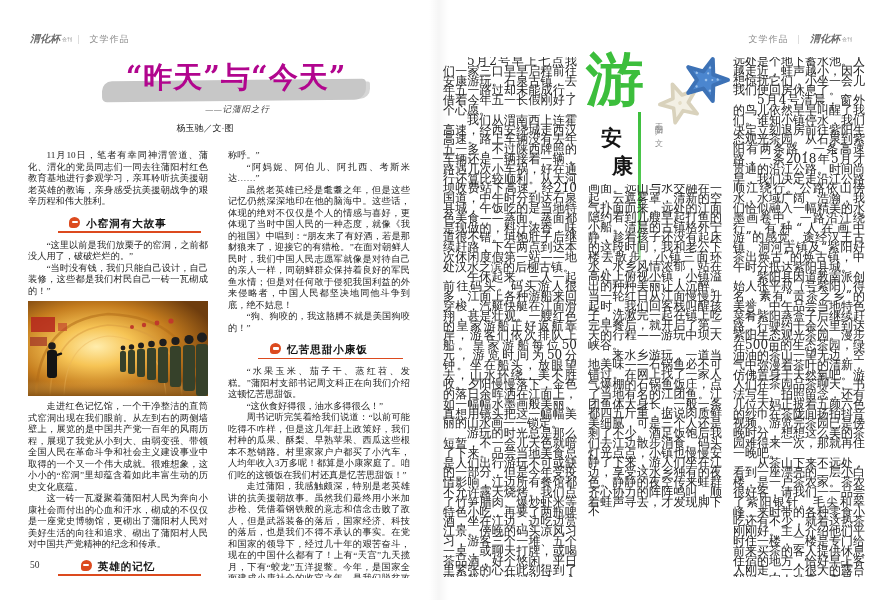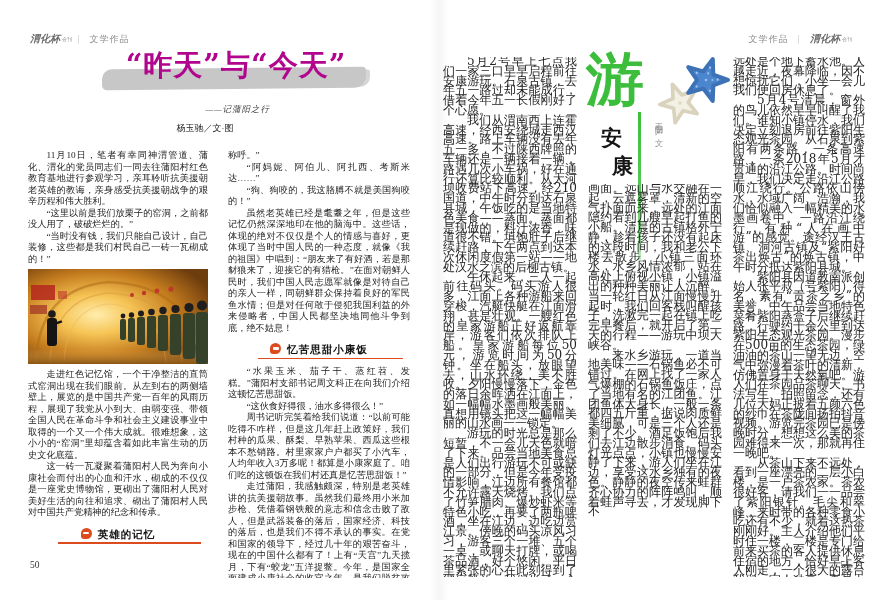--- a/index.html
+++ b/index.html
@@ -16,21 +16,21 @@
   }
   
   .hdr{position:absolute;top:32px;font-size:9px;color:#8a8a8a;letter-spacing:1px;white-space:nowrap;}
   .hdr-l{left:30px;}
   .hdr-r{right:30px;text-align:right;}
   .brand{font-family:Liberation Mono, monospace;font-style:italic;font-weight:bold;font-size:10px;color:#6b6b6b;letter-spacing:0;}
   .brand-sub{display:inline-block;font-size:5px;line-height:5px;color:#8a8a8a;width:6px;vertical-align:1px;
     word-break:break-all;letter-spacing:0;margin-left:2px;}
   .hdr-div{color:#c0c0c0;margin:0 6px;font-size:10px;}
   
-  .l-title-wrap{position:absolute;left:100px;top:48px;width:272px;text-align:center;}
+  .l-title-wrap{position:absolute;left:100px;top:60px;width:272px;text-align:center;}
   .l-title-stroke{
     position:absolute;left:2px;top:20px;width:264px;height:21px;
     background:#c7c7c7;border-radius:10px 4px 12px 5px;transform:rotate(-.6deg);
     box-shadow:6px 1px 0 -2px #d6d6d6;
   }
   .l-title{
     position:relative;margin:0;font-size:29px;line-height:34px;font-weight:bold;
     font-family:"DejaVu Serif","Liberation Serif",serif;
     letter-spacing:1px;white-space:nowrap;
   }
@@ -106,20 +106,21 @@
 
 <div class="l-title-wrap">
   <div class="l-title-stroke"></div>
   <h1 class="l-title" style="color:#b1058e">“昨天”与“今天”</h1>
 </div>
 <div class="l-subtitle" style="position:absolute;left:130px;top:104px;width:140px;text-align:right;font-size:8.5px;font-style:italic;color:#444;">——记蒲阳之行</div>
 <div class="l-author" style="position:absolute;left:155px;top:122px;width:100px;text-align:center;font-size:9px;">杨玉驰／文·图</div>
 
 <div class="col lcol lcol1">
   <p>11月10日，笔者有幸同神渭管道、蒲化、渭化的党员同志们一同去往蒲阳村红色教育基地进行参观学习，亲耳聆听抗美援朝老英雄的教诲，亲身感受抗美援朝战争的艰辛历程和伟大胜利。</p>
+  <div class="sec-head"><span class="sec-icon"></span><span>小窑洞有大故事</span></div>
   <p>“这里以前是我们放栗子的窑洞，之前都没人用了，破破烂烂的。”</p>
   <p>“当时没有钱，我们只能自己设计，自己装修，这些都是我们村民自己一砖一瓦砌成的！”</p>
   <svg class="photo" viewBox="0 0 180 95" aria-hidden="true">
     <defs>
       <radialGradient id="glow" cx="38%" cy="48%" r="68%">
         <stop offset="0%" stop-color="#ffedad"></stop>
         <stop offset="30%" stop-color="#f6c455"></stop>
         <stop offset="65%" stop-color="#c47c1e"></stop>
         <stop offset="100%" stop-color="#6e3d0e"></stop>
       </radialGradient>
@@ -170,22 +171,22 @@
   </svg>
   <p>走进红色记忆馆，一个干净整洁的直筒式窑洞出现在我们眼前。从左到右的两侧墙壁上，展览的是中国共产党一百年的风雨历程，展现了我党从小到大、由弱变强、带领全国人民在革命斗争和社会主义建设事业中取得的一个又一个伟大成就。很难想象，这小小的“窑洞”里却蕴含着如此丰富生动的历史文化底蕴。</p>
   <p>这一砖一瓦凝聚着蒲阳村人民为奔向小康社会而付出的心血和汗水，砌成的不仅仅是一座党史博物馆，更砌出了蒲阳村人民对美好生活的向往和追求、砌出了蒲阳村人民对中国共产党精神的纪念和传承。</p>
   <div class="sec-head"><span class="sec-icon"></span><span>英雄的记忆</span></div>
 
 </div>
 
 <div class="col lcol lcol2">
   <p style="text-indent:0">称呼。”</p>
   <p>“阿妈妮、阿伯儿、阿扎西、考斯米达……”</p>
+  <p>虽然老英雄已经是耄耋之年，但是这些记忆仍然深深地印在他的脑海中。这些话，体现的绝对不仅仅是个人的情感与喜好，更体现了当时中国人民的一种态度，就像《我的祖国》中唱到：“朋友来了有好酒，若是那豺狼来了，迎接它的有猎枪。”在面对朝鲜人民时，我们中国人民志愿军就像是对待自己的亲人一样，同朝鲜群众保持着良好的军民鱼水情；但是对任何敢于侵犯我国利益的外来侵略者，中国人民都坚决地同他斗争到底，绝不姑息！</p>
   <p>“狗、狗咬的，我这胳膊不就是美国狗咬的！”</p>
-  <p>虽然老英雄已经是耄耋之年，但是这些记忆仍然深深地印在他的脑海中。这些话，体现的绝对不仅仅是个人的情感与喜好，更体现了当时中国人民的一种态度，就像《我的祖国》中唱到：“朋友来了有好酒，若是那豺狼来了，迎接它的有猎枪。”在面对朝鲜人民时，我们中国人民志愿军就像是对待自己的亲人一样，同朝鲜群众保持着良好的军民鱼水情；但是对任何敢于侵犯我国利益的外来侵略者，中国人民都坚决地同他斗争到底，绝不姑息！</p>
   <div class="sec-head"><span class="sec-icon"></span><span>忆苦思甜小康饭</span></div>
   <p>“水果玉米、茄子干、蒸红苕、发糕。”蒲阳村支部书记周文科正在向我们介绍这顿忆苦思甜饭。</p>
   <p>“这伙食好得很，油水多得很么！”</p>
   <p>周书记听完笑着给我们说道：“以前可能吃得不咋样，但是这几年赶上政策好，我们村种的瓜果、酥梨、早熟苹果、西瓜这些根本不愁销路。村里家家户户都买了小汽车，人均年收入3万多呢！都算是小康家庭了。咱们吃的这顿饭在我们村还真是忆苦思甜饭！”</p>
   <p>走过蒲阳，我感触颇深，特别是老英雄讲的抗美援朝故事。虽然我们最终用小米加步枪、凭借着钢铁般的意志和信念击败了敌人，但是武器装备的落后，国家经济、科技的落后，也是我们不得不承认的事实。在党和国家的领导下，经过几十年的艰苦奋斗，现在的中国什么都有了！上有“天宫”九天揽月，下有“蛟龙”五洋捉鳖。今年，是国家全面建成小康社会的收官之年，是我们脱贫攻坚战的决胜之年。全国人民上下一心，千千万万个“蒲阳村”正在建成。在建设社会主义现代化强国的道路上，在迈向中华民族伟大复兴的征程中，我们要跟紧党的步伐，一步一步地扎实向前！</p>
 </div>
 
 <div class="pagenum pn-l">50</div>
 
 <header class="hdr hdr-r">
@@ -227,21 +228,21 @@
   <p>我们从渭南西上连霍高速，经西安绕城走西汉高速。路上车辆没有去年五一多，不过陕西牌照的车辆还是一辆接着一辆，路遇几次小车祸，好在通行还算比较顺利。从大河坝收费站下高速，经210国道，中午时分到达石泉县城，午饭吃的是当地特色美食——蒸面。蒸面都是现做的，料汁浓香，味道很不错。填饱肚子后继续赶路，下午两点到达本次休闲度假第一站——地处汉水之滨的后柳古镇。</p>
   <p>午休起来，三人一起前往码头。码头游人很多，江面上各种游船来回穿梭，汽艇快艇在江面滑翔，甚是壮观。一艘红色的皇家游船正好返航靠岸，游客们依次排队上船。皇家游船每位50元，游览时间为50分钟。坐在船头，放眼望去，山水环绕，美不胜收。夕阳慢慢落下，金色的落日余晖洒在江面上，如一幅幅水墨画般美丽。真想用镜头把这一幅幅美丽的山水画一一锁定。</p>
   <p>游玩的时光总是那么短暂，不一会儿天色就暗了下来。品尝当地美食总是人们出行游玩不可或缺的一部分，但是今年受疫情影响，江边所有餐馆都不允许露天烧烤。我们点了竹笋腊肉、爆炒虾米等特色小吃，再要了两瓶啤酒，坐在江边，边吃边赏江景。傍晚的码头凉风习习，游客三个一堆、五个一桌，或聊天打牌，或喝茶品酒，好个悠闲。平日里紧张的心在此刻得到了彻底释放，我们坐了一会儿便回客栈休息了。</p>
   <p>5月3号一大早被窗外的鸟儿叫醒，推开窗，映入眼帘的是仙境般的</p>
 </div>
 <div class="col rcol rcol2">
   <p style="text-indent:0">画面。远山与水交融在一起，云遮雾罩，清新的空气扑面而来，远处的江面隐约看到几艘早起打鱼的小船。清晨的古镇格外宁静，趁着孩子还没有起床的这段时间，我和老公下楼去散步。小镇三面环水，水乡风情浓郁，站在高处上俯视小镇，小镇溢出的种种美丽让人沉醉。当一轮红日从江面慢慢升起时，我们回客栈叫醒孩子，洗漱完一起在镇上吃完早餐后，就开启了第二天的行程——游玩中坝大峡谷。</p>
   <p>来水乡游玩，一道当地美味——石锅鱼必不可错过。在网上找了一家人气爆棚的石锅鱼饭庄，点了当地有名的江团鱼。江团鱼体大身长，一般一条都四五斤重，据说肉质鲜美细腻，可是三个人还是剩了不少。酒足饭饱后我们去江边散步消食。码头灯光点点，小镇也慢慢安静了下来，游人们坐在江边，享受这水乡独有的夜色。静静的夜空传来蛙群齐心协力的阵阵鸣叫，顺着蛙声寻去，才发现脚下不</p>
 </div>
 <div class="col rcol rcol3">
-  <p style="text-indent:0">远处是个地下蓄水池。人越走近，夜幕降临，因不想惊扰它们，小坐一会儿我们便回房休息了。</p>
+  <p style="text-indent:0">远处是个地下蓄水池。人越走近，蛙声越小，因不想惊扰它们，小坐一会儿我们便回房休息了。</p>
   <p>5月4号清晨，窗外的鸟儿依然早早叫醒了我们。谁知小镇停水，我们决定立刻退房前往紫阳生态观光茶园。从石泉到紫阳有两条路，一条高速路，一条2018年5月才贯通的沿江公路。时间尚早，我们决定走沿江公路顺江绕行。公路依山傍水，水域广阔、浩瀚，我们恰似融入一幅精美的水墨画卷中。一路沿江绕行，有种“人在画中游”的感觉。途经汉王古镇、洞河古镇及“紫阳好茶出焕古”的焕古镇，中午时分抵达紫阳县城。</p>
   <p>紫阳县因道教南派创始人张平叔（号紫阳）得名，素有“贡茶之乡”的美誉。中午品尝当地特色菜肴紫阳蒸盒子后继续赶路，行驶约十余公里到达紫阳生态观光茶园。漫步在500亩的生态茶园，绿油油的茶山一望无边，空气中弥漫着茶叶的清新，仿佛置身于天然氧吧。游人们在茶园品茶聊天、书法写生、拍照留念，还有几位大妈正披着五颜六色的纱巾在茶陇间扬拍抖音视频。游览完茶园已是傍晚时分，想想这么美的茶园难得来一次，那就再住一晚吧。</p>
   <p>从茶山下来不远处，看到一座漂亮的二层小白楼，是一户茶农家。茶农很好客，请我们一一品尝了紫阳银针、毛尖和翠峰，来时带的各种零食小吃还有不少，就着这热茶刚刚好。主人介绍他们平时住一楼，二楼是专门给前来买茶的客人提供休息住宿的地方，恰好早上客人刚走，一个很大的露台我们一家人独享，真是太惬意了。夜幕降临，山风习习，一家人坐在露台，品着香茗，望着天上的一轮明月，看那满天的点点繁星，心中无限遐想，直到夜深人静，我们才回房歇息。</p>
   <p>一觉醒来，晨曦的霞光透过窗户洒在屋内，外面的山坡处烟雾袅袅，茶陇地头几个茶农说笑着，洋溢着丰收的喜悦。</p>
   <p>愉快的时间总是很快，我们的四日休闲游也该结束返程了。与热情的茶农告别完我们便启程回家。沿包茂高速途经安康返回，一路平安顺利，沿途绿水青山令人回味无穷。</p>
 </div>
 
 <div class="pagenum pn-r">51</div>
 
 </body></html>

